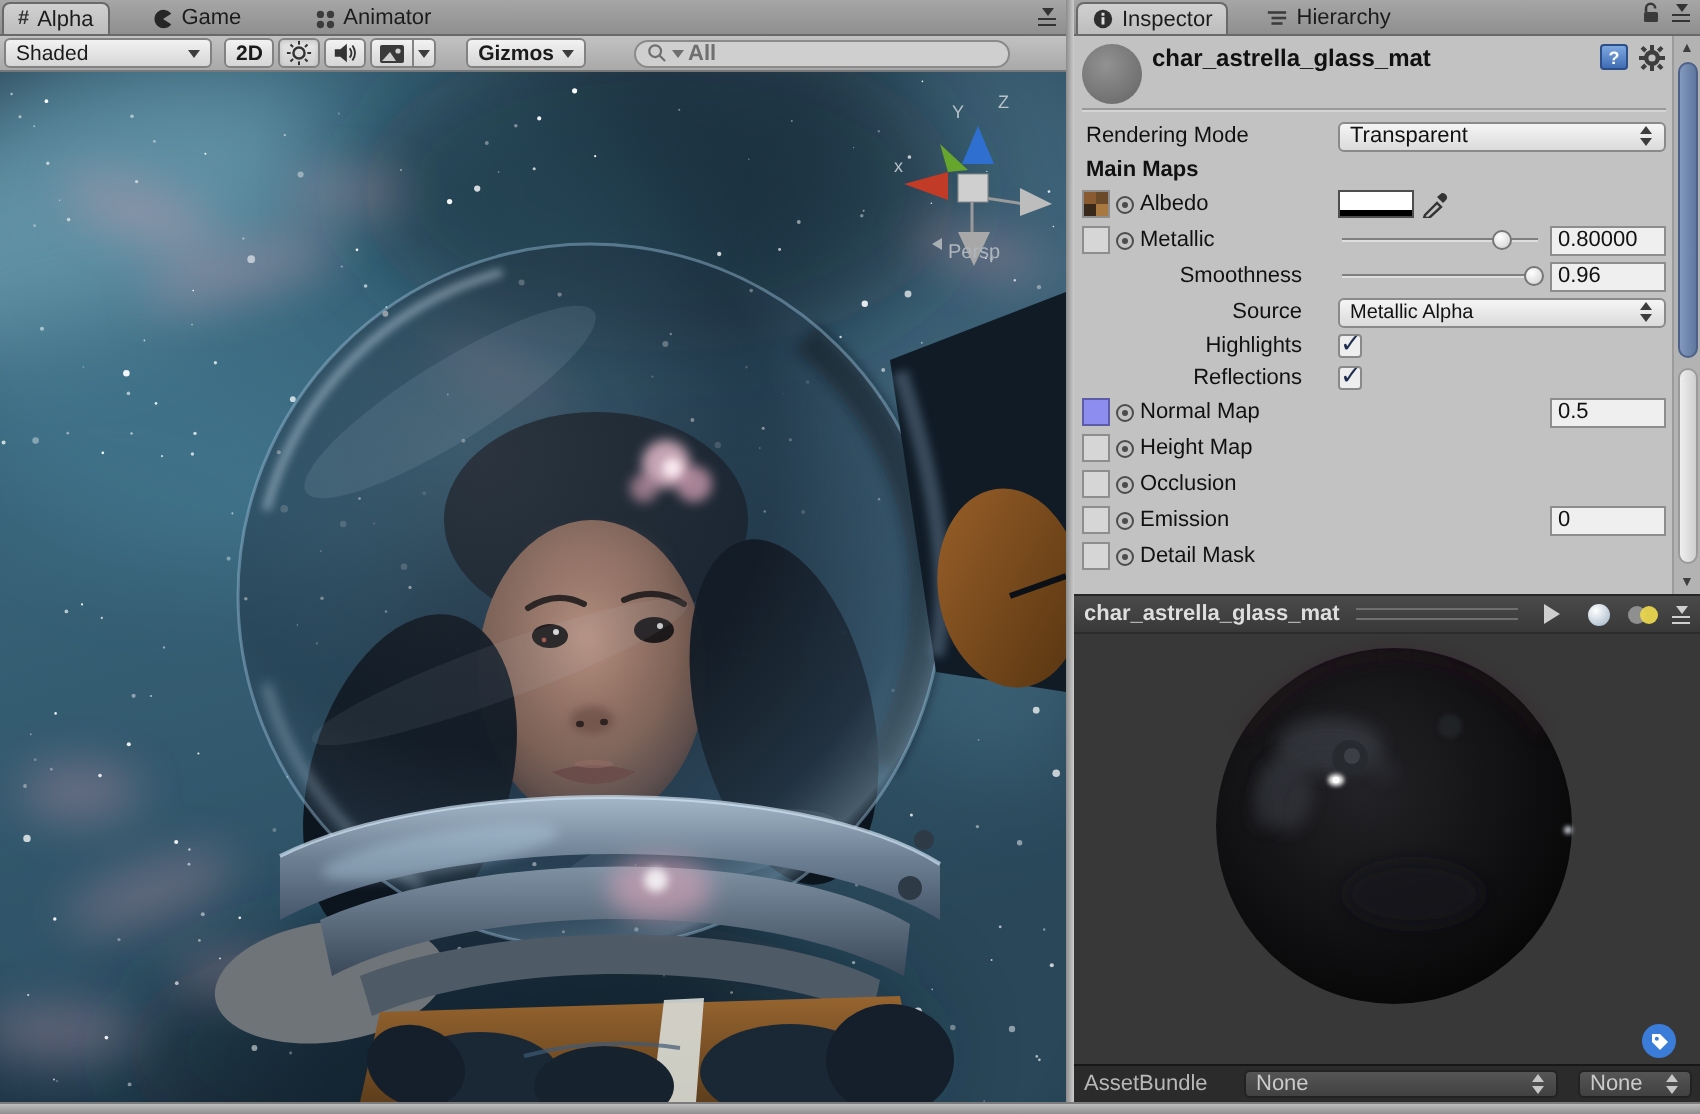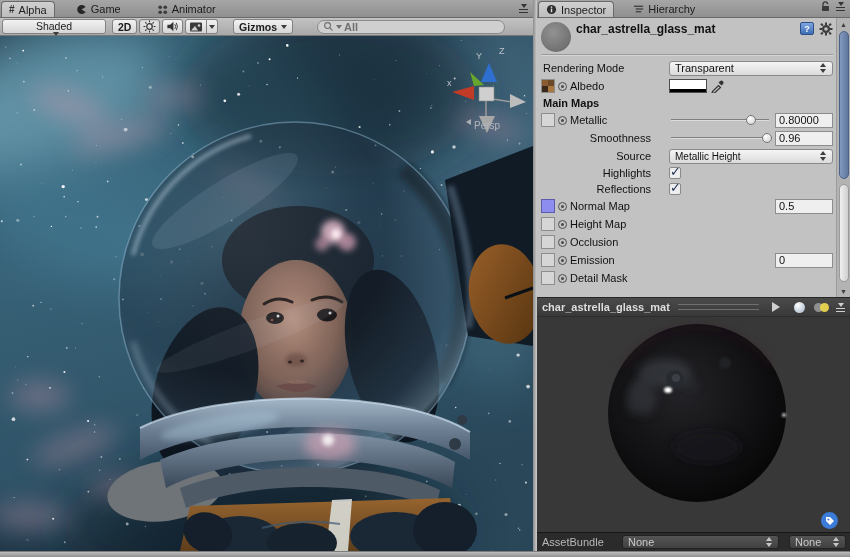--- a/index.html
+++ b/index.html
@@ -38,21 +38,21 @@
   }
   .tb-btn {
     height:15px; border:1px solid #828282; border-radius:3px;
     background:linear-gradient(#f2f2f2,#d6d6d6); display:flex; align-items:center;
     padding:0 5px; font-size:10.5px; color:#1a1a1a; flex:none;
   }
   .tb-btn.pressed { background:linear-gradient(#e9e9e9,#cfcfcf); box-shadow:inset 0 1px 2px rgba(0,0,0,.15); }
   .tb-btn.icon-only { padding:0 3px; }
   .combo-arrow { height:15px; width:11px; border:1px solid #828282; border-left:none; border-radius:0 3px 3px 0; background:linear-gradient(#f2f2f2,#d6d6d6); display:flex; align-items:center; justify-content:center; }
   .combo-arrow .caret{ margin:0; }
-  .shaded-dd { width:104px; justify-content:space-between;flex-direction:column; }
+  .shaded-dd { width:104px; justify-content:space-between; }
   .search-pill {
     flex:none; width:188px; height:14px; margin-left:22px; margin-right:26px;
     border:1px solid #8a8a8a; border-radius:8px; background:#cfcfcf;
     display:flex; align-items:center; padding:0 5px; gap:2px; color:#6f6f6f;font-weight:bold;
   }
   .viewport { position:absolute; left:0; top:36px; width:533px; height:515px; background:#13202e; overflow:hidden; }
   .viewport svg { display:block; }
 
   
   .divider { position:absolute; left:533px; top:0; width:4px; height:551px; background:linear-gradient(90deg,#8b8b8b,#cdcdcd); }
@@ -746,42 +746,42 @@
       <div class="row">
         <span class="label-col plain">Rendering Mode</span>
         <div class="ctrl-col">
           <div class="dd">
             <span>Transparent</span>
             <span class="updown"></span>
           </div>
         </div>
       </div>
 
+      <div class="row h16">
+        <span class="bold" style="padding-left:2px;">Main Maps</span>
+      </div>
+
       <div class="row">
         <span class="label-col">
           <span class="tex-thumb albedo"></span>
           <span class="target"></span>
           <span>Albedo</span>
         </span>
         <div class="ctrl-col">
           <span class="swatch"></span>
           <span class="ic">
             <svg width="13" height="13" viewBox="0 0 13 13">
               <path d="M1.5 11.5 L7.5 5.5 L9.5 7.5 L3.5 13 L1 13 Z" fill="none" stroke="#333" stroke-width="1.2"></path>
               <path d="M7.5 2.5 L10.5 5.5 L11.8 4.2 A1.8 1.8 0 0 0 9 1.2 Z" fill="#333"></path>
             </svg>
           </span>
           <span class="spacer"></span>
         </div>
       </div>
 
-      <div class="row h16">
-        <span class="bold" style="padding-left:2px;">Main Maps</span>
-      </div>
-
       <div class="row">
         <span class="label-col">
           <span class="tex-thumb"></span>
           <span class="target"></span>
           <span>Metallic</span>
         </span>
         <div class="ctrl-col">
           <div class="slider">
             <div class="track"></div>
             <div class="handle" style="left: 80%;"></div>
@@ -798,21 +798,21 @@
             <div class="handle" style="left: 96%;"></div>
           </div>
           <span class="field">0.96</span>
         </div>
       </div>
 
       <div class="row">
         <span class="label-col right">Source</span>
         <div class="ctrl-col">
           <div class="dd" style="font-size:10px;">
-            <span>Metallic Height</span>
+            <span>Metallic Alpha</span>
             <span class="updown"></span>
           </div>
         </div>
       </div>
 
       <div class="row h16">
         <span class="label-col right">Highlights</span>
         <div class="ctrl-col">
           <span class="cbox checked"></span>
         </div>

